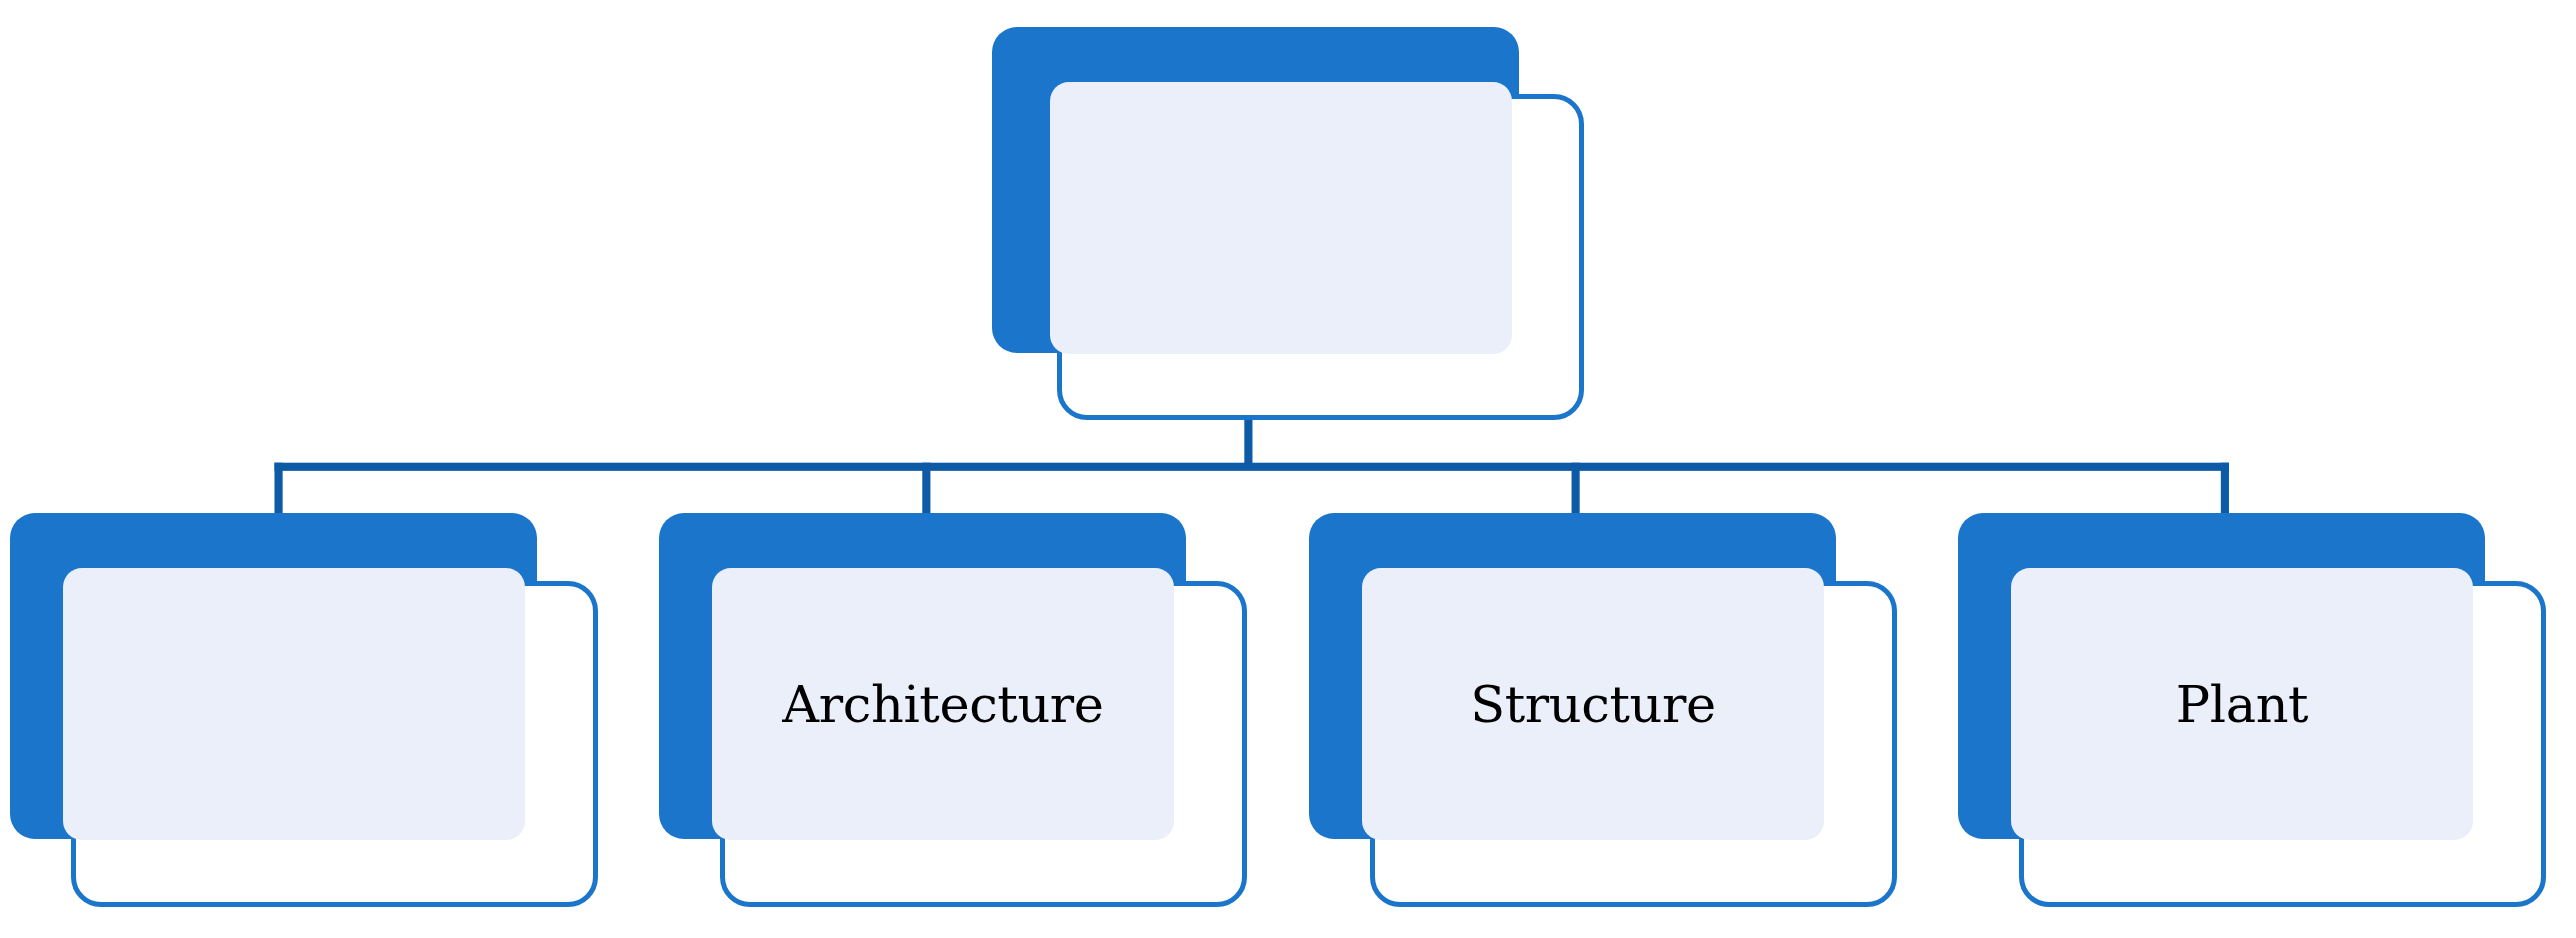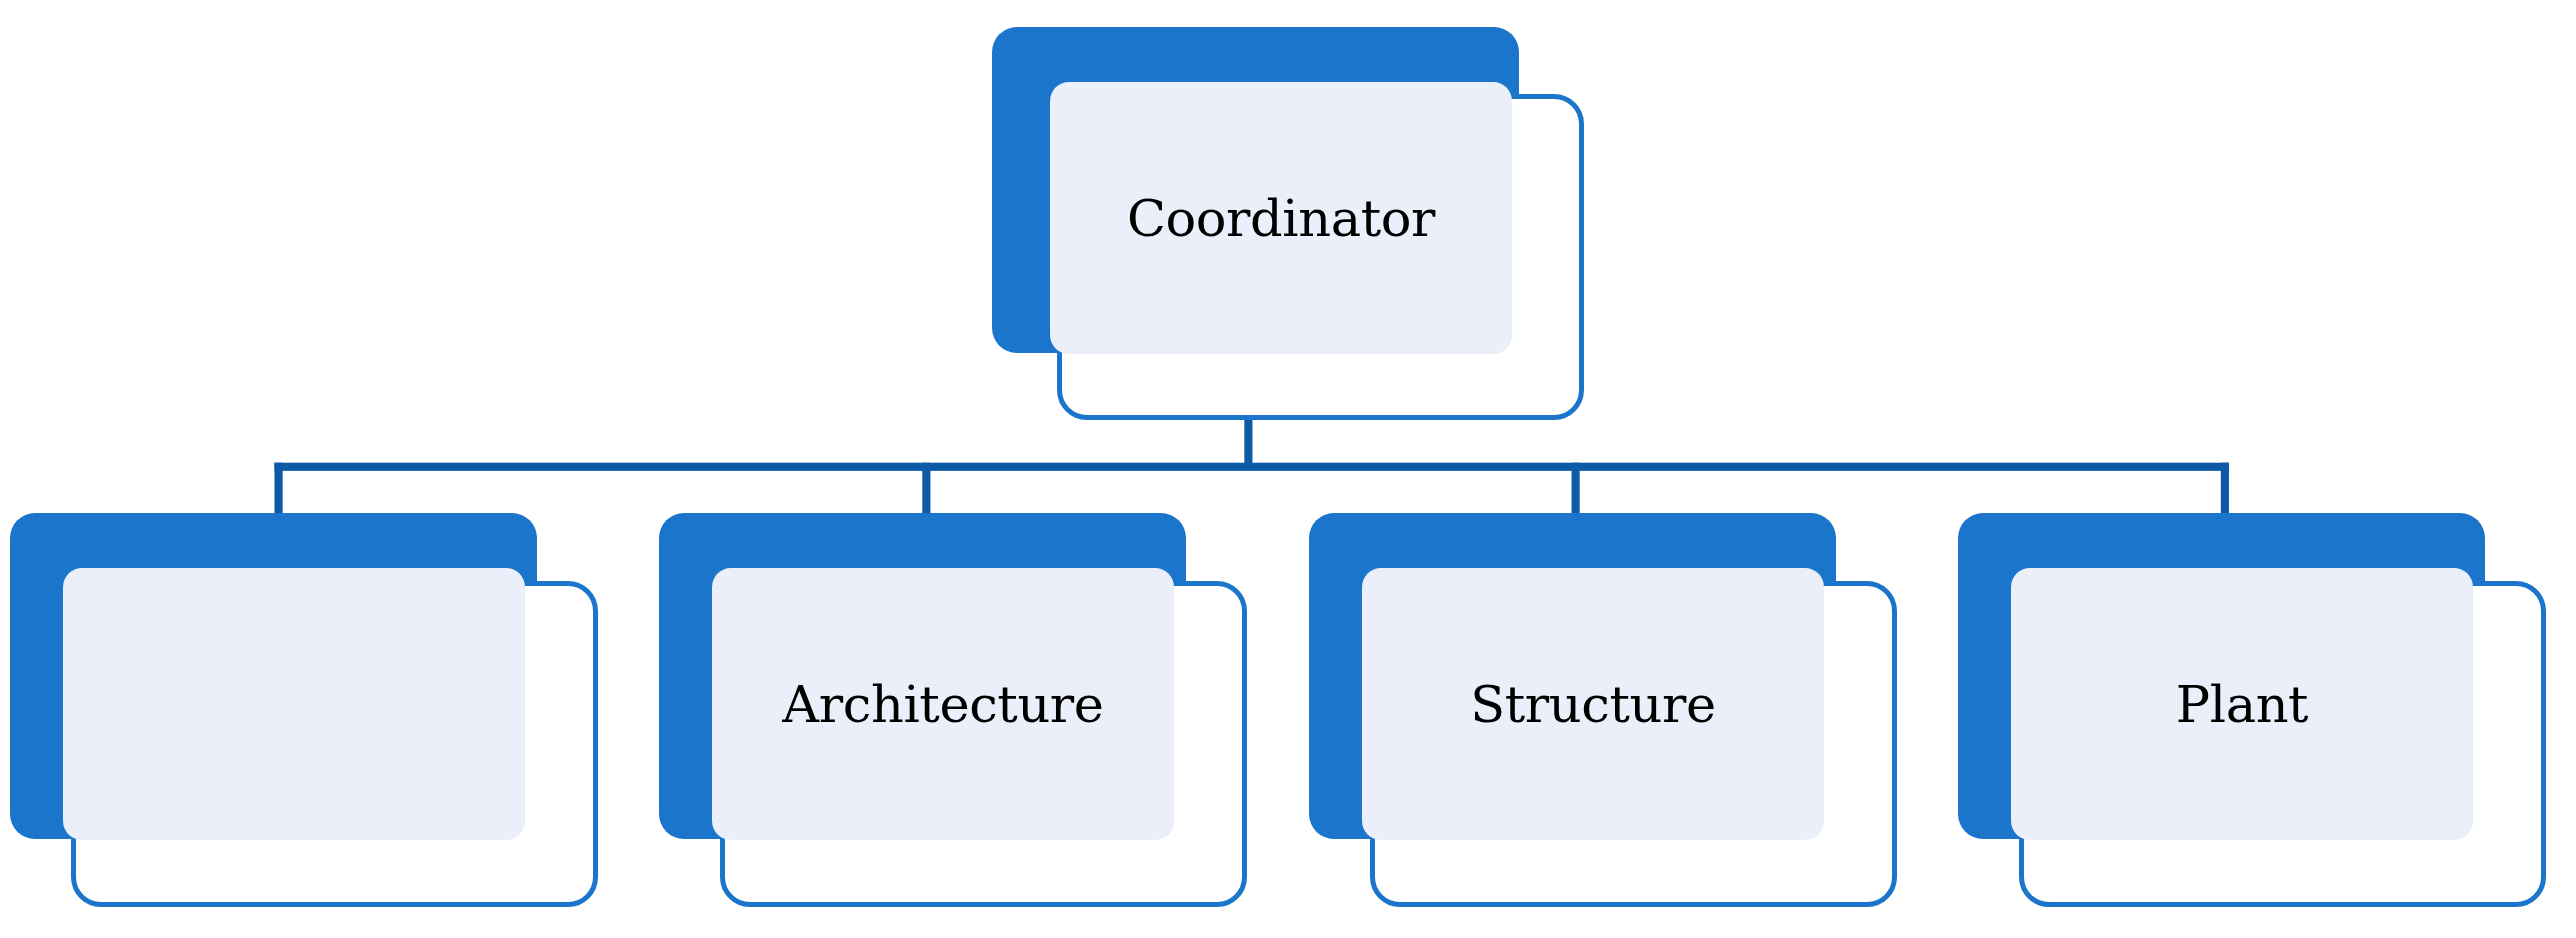--- a/index.html
+++ b/index.html
@@ -74,21 +74,20 @@
       <rect x="1245" y="625" width="11" height="70"></rect>
       <rect x="2122" y="625" width="11" height="70"></rect>
       <rect x="2999" y="625" width="11" height="70"></rect>
     </g>
   </svg>
 
   <div class="node" style="left:992px; top:27px; width:593px; height:393px;">
     <div class="layer layer-back" style="left: 0px; top: 0px; width: 527px; height: 326px; background: rgb(26, 117, 203);"></div>
     <div class="layer layer-outline" style="left: 65px; top: 67px; width: 527px; height: 326px; border-color: rgb(26, 117, 203);"></div>
     <div class="layer layer-face" style="left: 58px; top: 55px; width: 462px; height: 272px; background: rgb(234, 239, 249);"></div>
-    <div class="node-label" style="left: 58px; top: 55px; width: 462px; height: 272px; font-size: 51px; color: rgb(0, 0, 0);">Coordinator</div>
   </div>
 
   <div class="node" style="left:9.6px; top:513px; width:607px; height:404px;">
     <div class="layer layer-back" style="left: 0px; top: 0px; width: 527px; height: 326px; background: rgb(26, 117, 203);"></div>
     <div class="layer layer-outline" style="left: 61px; top: 68px; width: 527px; height: 326px; border-color: rgb(26, 117, 203);"></div>
     <div class="layer layer-face" style="left: 53px; top: 55px; width: 462px; height: 272px; background: rgb(234, 239, 249);"></div>
   </div>
 
   <div class="node" style="left:659px; top:513px; width:607px; height:404px;">
     <div class="layer layer-back" style="left: 0px; top: 0px; width: 527px; height: 326px; background: rgb(26, 117, 203);"></div>

